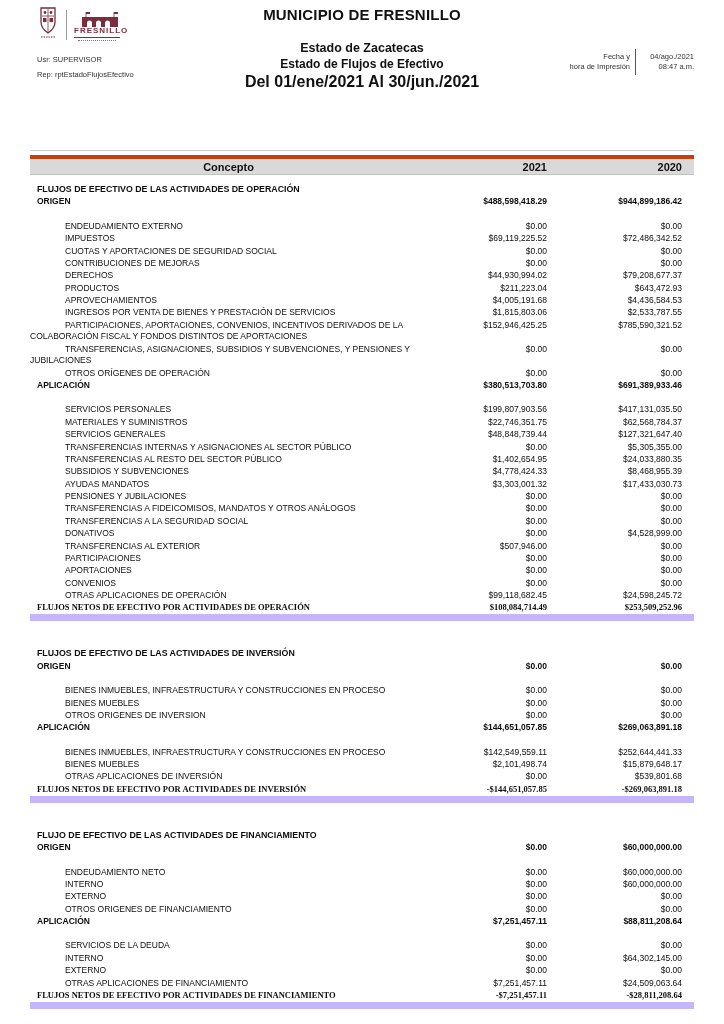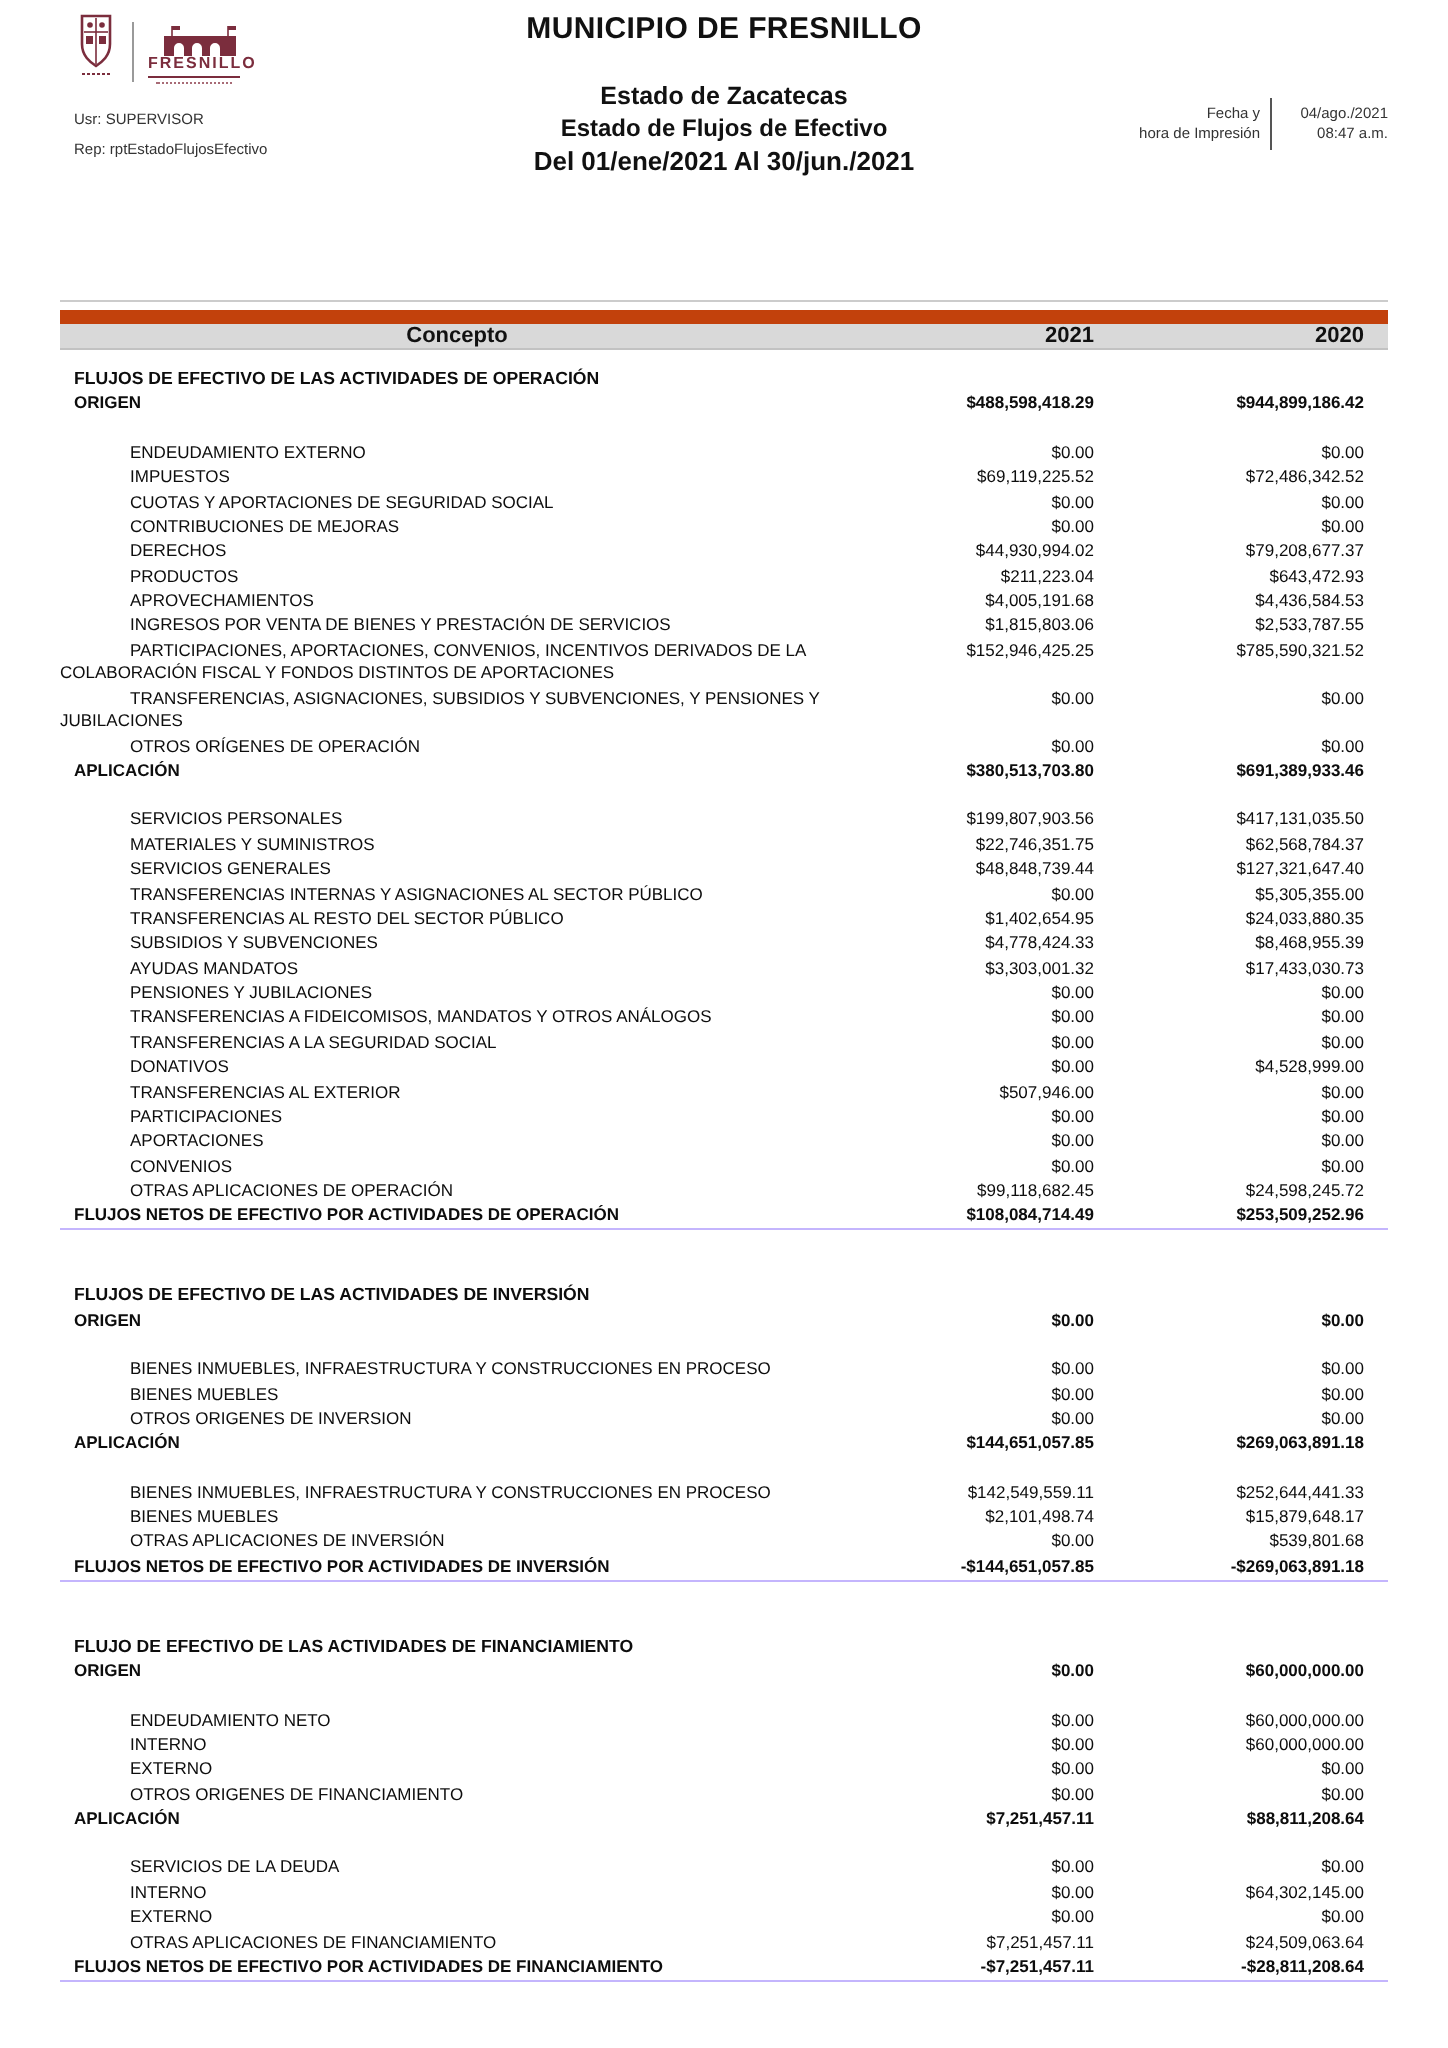--- a/index.html
+++ b/index.html
@@ -12,42 +12,42 @@
     overflow:hidden;
   }
   .page { position:absolute; inset:0; }
 
   
   .hdr { position:relative; height:150px; }
   .titles { position:absolute; left:0; right:0; top:6px; text-align:center; }
   .t1 { font-size:15px; font-weight:bold; letter-spacing:0.2px; }
   .t2 { font-size:12.5px; font-weight:bold; margin-top:18px; }
   .t3 { font-size:12px; font-weight:bold; margin-top:2px; }
-  .t4 { font-size:13px; font-weight:bold; margin-top:2px; }
+  .t4 { font-size:16px; font-weight:bold; margin-top:2px; }
 
   .logos { position:absolute; left:37px; top:6px; display:flex; align-items:center; gap:7px; }
   .logo-sep { width:1px; height:30px; background:#9a9a9a; }
   .fres-logo { display:flex; flex-direction:column; color:#7b2d3d; }
   .fres-word { font-size:8px; font-weight:bold; letter-spacing:1px; color:#7b2d3d; line-height:8px; }
   .fres-tag { width:46px; height:2px; border-top:1px solid #7b2d3d; margin-top:2px; position:relative; }
   .fres-tag::after{ content:""; position:absolute; left:4px; right:4px; top:2px; border-top:1px dotted #a86b76;}
 
   .meta-left { position:absolute; left:37px; top:52px; font-size:7.5px; color:#333; line-height:15px; }
   .meta-right { position:absolute; right:30px; top:52px; display:flex; align-items:stretch; font-size:7.5px; color:#333; }
   .meta-right .lbls { text-align:right; line-height:10px; padding-right:5px; }
   .meta-right .vsep { width:1px; background:#555; margin:-3px 0; }
   .meta-right .vals { text-align:right; line-height:10px; padding-left:5px; min-width:58px; }
 
   .rule { margin:0 30px; border-top:1px solid #cccccc; }
 
   
   .band {
     margin:4px 30px 0 30px;
     background:#d9d9d9;
-    border-top:7px solid #c2410c; border-bottom:1px solid #c2c2c2;
+    border-top:4px solid #c2410c; border-bottom:1px solid #c2c2c2;
     display:flex; align-items:center;
     height:20px;
     font-weight:bold; font-size:11px;
     padding-right:12px;
   }
   .band .c-label { flex:1; text-align:center; }
   .band .c-v1 { width:120px; text-align:right; }
   .band .c-v2 { width:135px; text-align:right; }
 
   
@@ -55,21 +55,21 @@
   .sec { margin-top:0; }
   .sec + .sec { margin-top:26px; }
   .sec-title { font-weight:bold; font-size:8.8px; line-height:13px; text-indent:7px; }
   .row { display:flex; align-items:flex-start; line-height:11.6px; padding:0.4px 0; padding-right:12px; }
   .row .lbl { flex:1; }
   .row .val { width:120px; text-align:right; white-space:nowrap; }
   .row .val.v2 { width:135px; }
   .row.total { font-weight:bold; }
   .row.total .lbl { text-indent:7px; }
   .row.item .lbl { text-indent:35px; }
-  .row.net { font-weight:bold; border-bottom:1px solid #c4b5fd; }
+  .row.net { font-weight:bold; border-bottom:7px solid #c4b5fd;font-family:Liberation Serif, serif; }
   .row.net .lbl { text-indent:7px; }
   .gap { height:12px; }
 </style>
 </head>
 <body>
 
 <div class="page">
 
   <div class="hdr">
 

